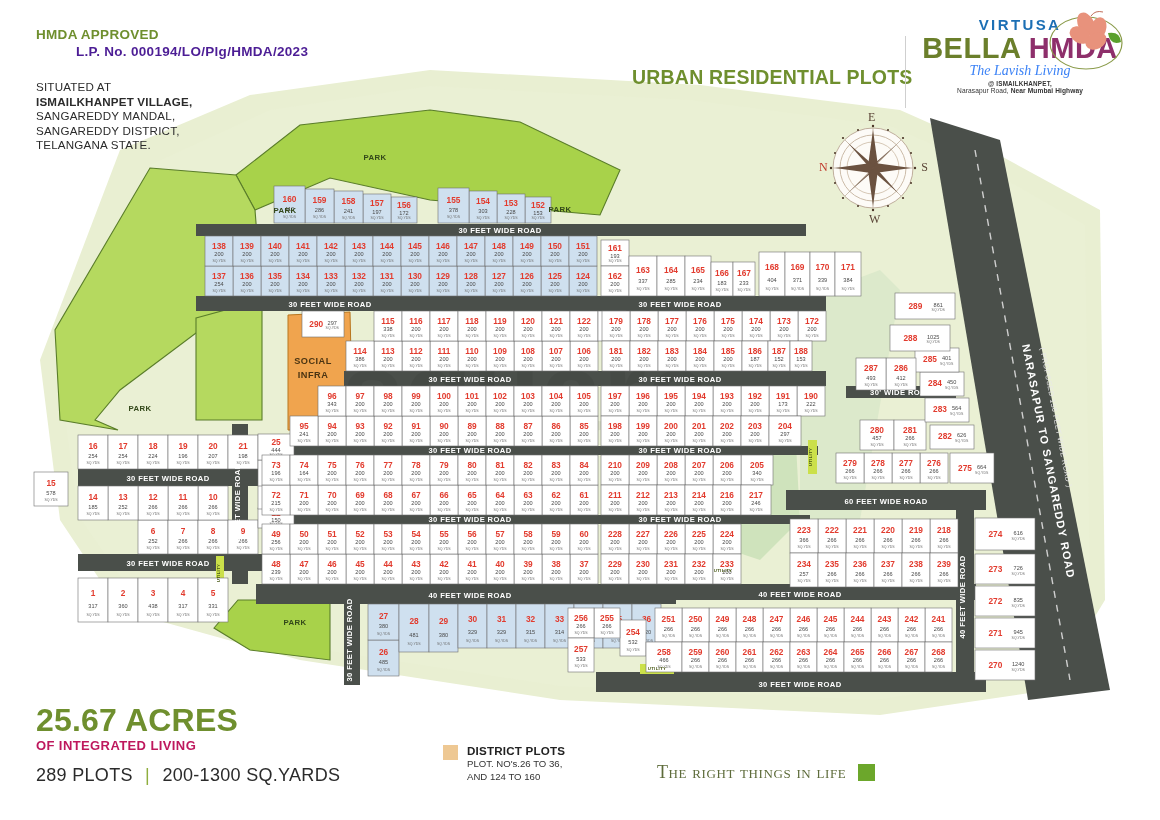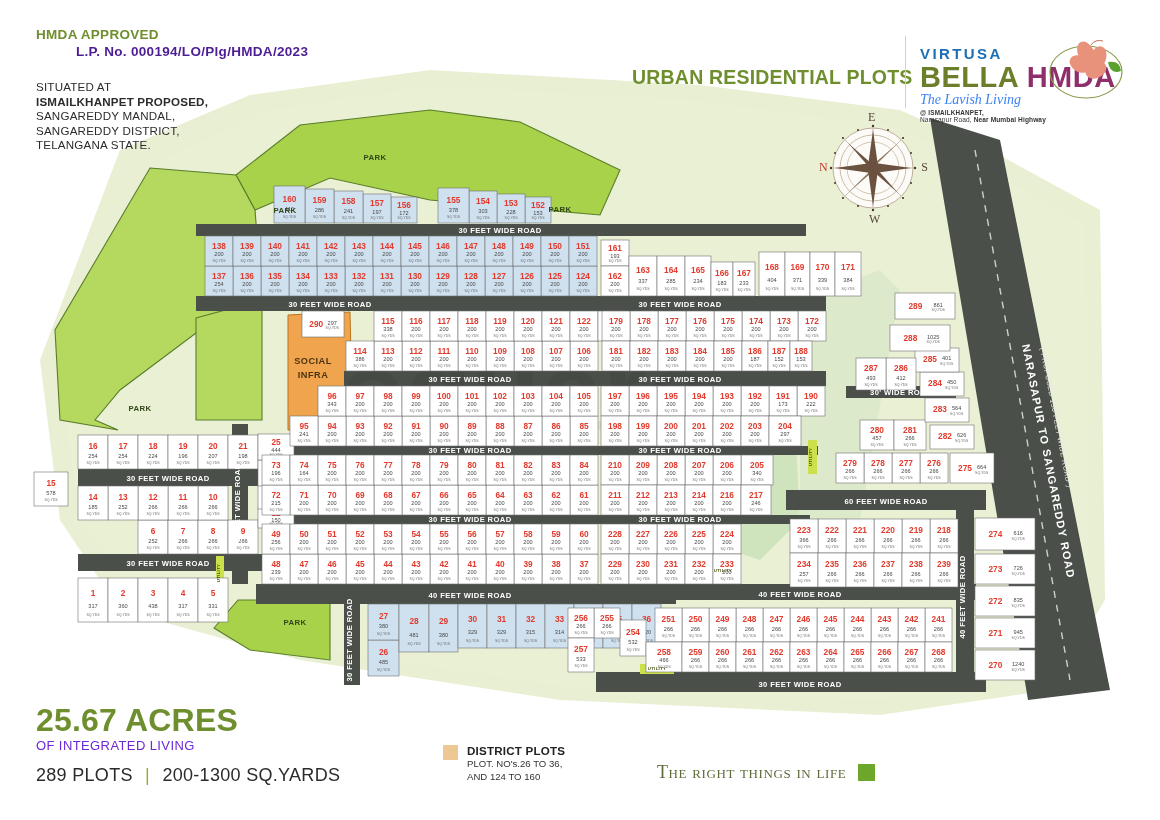--- a/index.html
+++ b/index.html
@@ -13,21 +13,21 @@
   .hdr{position:absolute;z-index:40;}
   #hdr-approved{left:36px;top:27px;width:330px;}
   #hdr-approved .l1{font-size:13.5px;font-weight:bold;color:#6f8f2e;letter-spacing:.3px;line-height:16px;}
   #hdr-approved .l2{font-size:13.5px;font-weight:bold;color:#4c1d95;letter-spacing:.3px;line-height:17px;margin-left:40px;}
   #hdr-situated{left:36px;top:80px;width:260px;font-size:11.6px;line-height:14.6px;color:#2b2b2b;letter-spacing:.2px;}
   #hdr-situated .b{font-weight:bold;}
   #urp{left:632px;top:66px;font-size:19.5px;font-weight:bold;color:#6f8f2e;letter-spacing:.2px;white-space:nowrap;}
   #hdr-divider{left:905px;top:36px;width:1px;height:72px;background:#cfcfcf;}
 
   
-  #logo{position:absolute;left:920px;top:46px;width:200px;height:95px;z-index:40;}
+  #logo{position:absolute;left:920px;top:17px;width:200px;height:95px;z-index:40;text-align:center;}
   #logo .brand1{font-size:15px;font-weight:bold;color:#1c6fb4;letter-spacing:2.4px;line-height:16px;}
   #logo .brand2{font-size:29px;font-weight:bold;letter-spacing:.5px;line-height:30px;}
   #logo .brand2 .a{color:#6b7f2b;}
   #logo .brand2 .b{color:#8e2f6b;}
   #logo .tag{font-family:"Liberation Serif","DejaVu Serif",serif;font-style:italic;font-size:14px;color:#3b82f6;line-height:14px;margin-top:1px;}
   #logo .addr1{font-size:6.3px;font-weight:bold;color:#333;letter-spacing:.2px;margin-top:2px;}
   #logo .addr2{font-size:6.6px;color:#333;letter-spacing:.1px;}
   #logo .addr2 b{font-weight:bold;}
   #logo-mark{position:absolute;right:-4px;top:-6px;width:78px;height:60px;}
 
@@ -35,21 +35,21 @@
   #compass{position:absolute;left:818px;top:112px;width:110px;height:112px;z-index:35;}
   #compass .dir{position:absolute;font-family:"Liberation Serif","DejaVu Serif",serif;font-size:12px;color:#5a4436;}
   #compass .dN{left:1px;top:48px;color:#c0392b;}
   #compass .dS{right:0px;top:48px;}
   #compass .dE{left:50px;top:-2px;}
   #compass .dW{left:51px;bottom:-3px;}
 
   
   #acres{position:absolute;left:36px;top:703px;z-index:40;}
   #acres .big{font-size:32px;font-weight:bold;color:#6f8f2e;letter-spacing:.2px;line-height:34px;}
-  #acres .sub{font-size:13px;color:#6d28d9;letter-spacing:.4px;margin-top:1px;}
+  #acres .sub{font-size:13px;color:#be185d;letter-spacing:.4px;margin-top:1px;font-weight:bold;}
   #plots-line{position:absolute;left:36px;top:765px;z-index:40;font-size:18px;color:#2b2b2b;letter-spacing:.3px;}
   #plots-line .sep{color:#8fae3e;margin:0 7px;}
   #legend{position:absolute;left:443px;top:744px;z-index:40;display:flex;gap:9px;align-items:flex-start;}
   #legend .sw{width:15px;height:15px;background:#eec893;margin-top:1px;}
   #legend .t1{font-size:11.6px;font-weight:bold;color:#222;letter-spacing:.2px;}
   #legend .t2{font-size:9.6px;color:#333;line-height:11.5px;margin-top:1px;}
   #tagline{position:absolute;left:657px;top:762px;z-index:40;display:flex;align-items:center;gap:12px;}
   #tagline .txt{font-family:"Liberation Serif","DejaVu Serif",serif;font-size:18px;color:#5d6b3a;
                 font-variant:small-caps;letter-spacing:.6px;}
   #tagline .sq{width:17px;height:17px;background:#6ca72b;}
@@ -1861,21 +1861,21 @@
       <text class="bigroad" transform="translate(1022,345) rotate(79)">NARASAPUR TO SANGAREDDY ROAD</text>
       <text class="bigroad2" transform="translate(1040,348) rotate(79)">( PROPOSED 150 FEET WIDE ROAD )</text>
     </svg>
 
   <div class="hdr" id="hdr-approved">
     <div class="l1">HMDA APPROVED</div>
     <div class="l2">L.P. No. 000194/LO/Plg/HMDA/2023</div>
   </div>
   <div class="hdr" id="hdr-situated">
     <div>SITUATED AT</div>
-    <div class="b">ISMAILKHANPET PROPOSED,</div>
+    <div class="b">ISMAILKHANPET VILLAGE,</div>
     <div>SANGAREDDY MANDAL,</div>
     <div>SANGAREDDY DISTRICT,</div>
     <div>TELANGANA STATE.</div>
   </div>
   <div class="hdr" id="urp">URBAN RESIDENTIAL PLOTS</div>
   <div class="hdr" id="hdr-divider"></div>
 
   <div id="logo">
     <svg id="logo-mark" viewBox="0 0 78 60">
       <ellipse cx="40" cy="32" rx="36" ry="26" fill="none" stroke="#8a9b4a" stroke-width="1.2"></ellipse>

